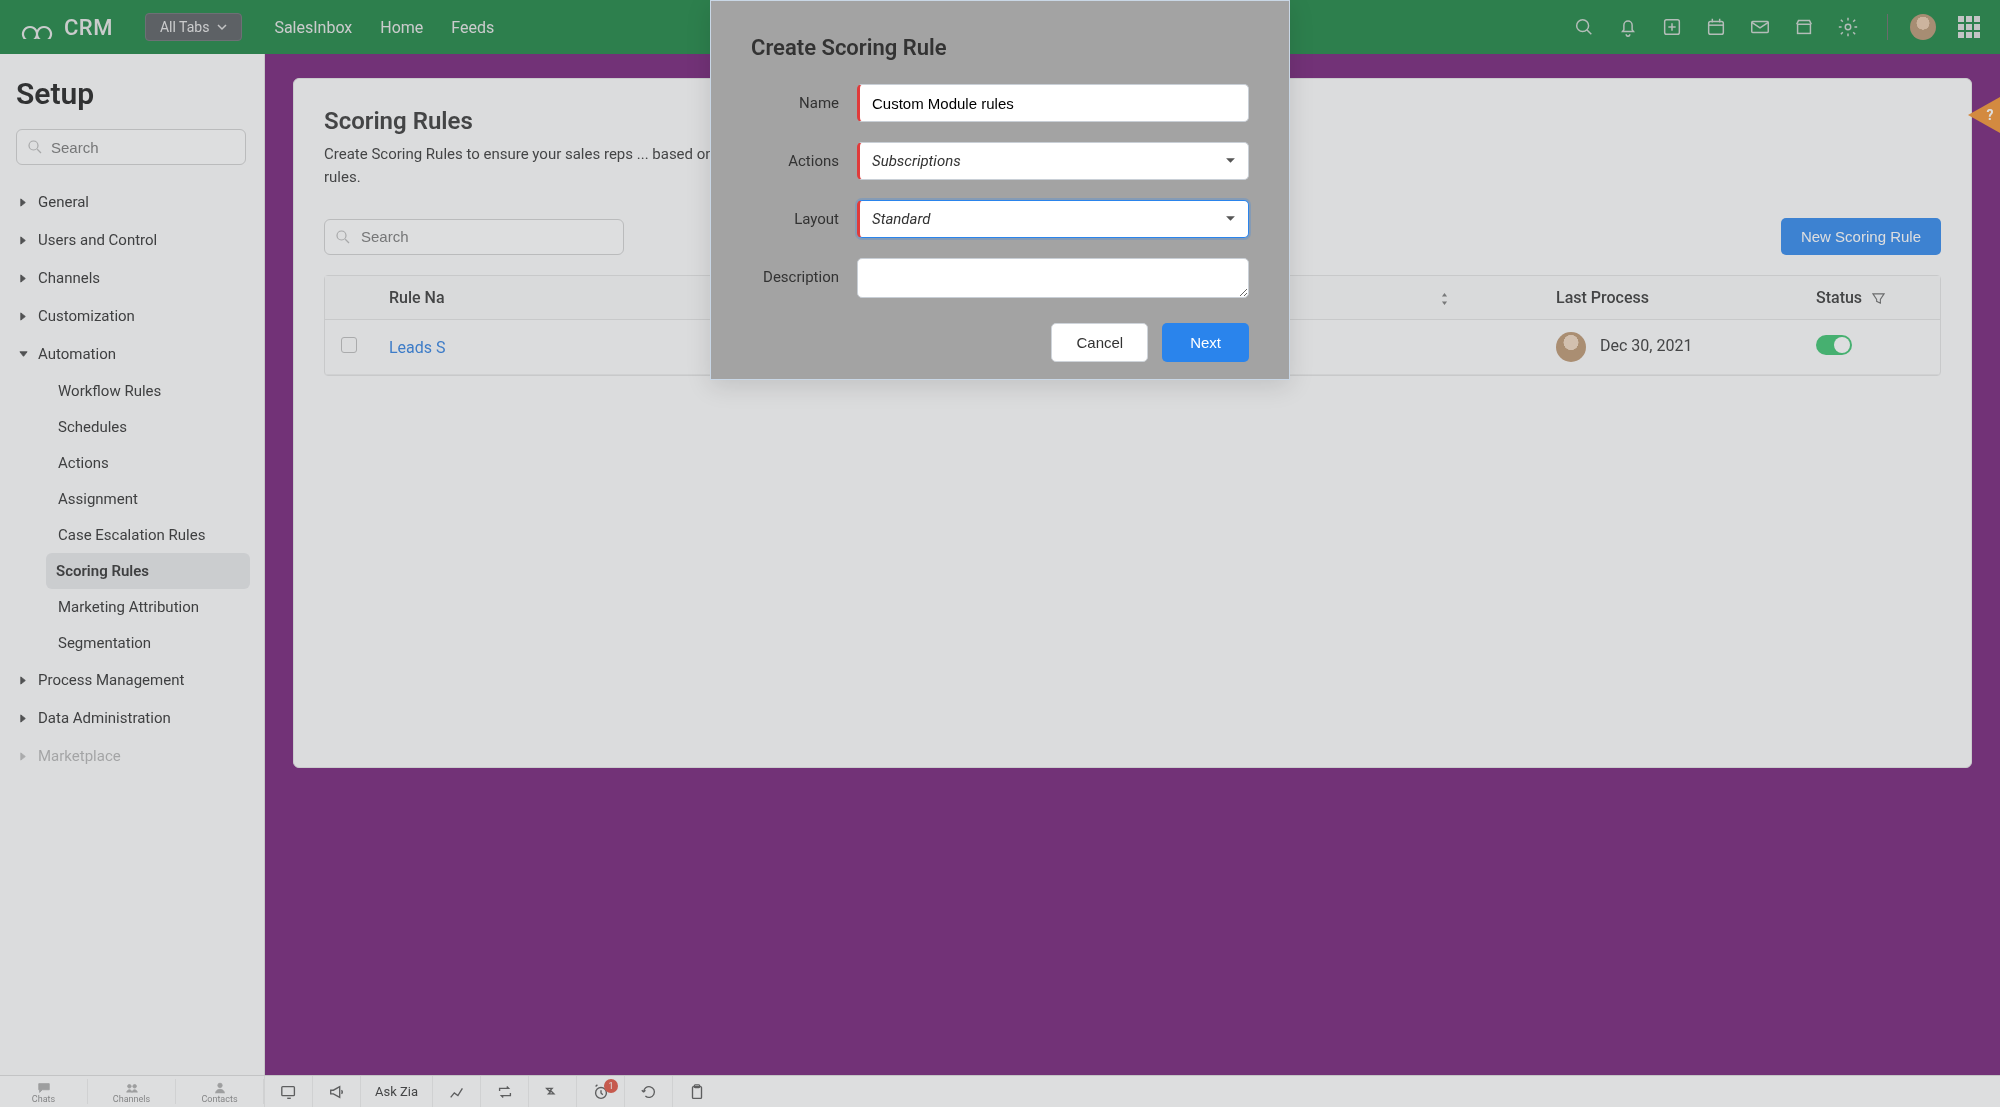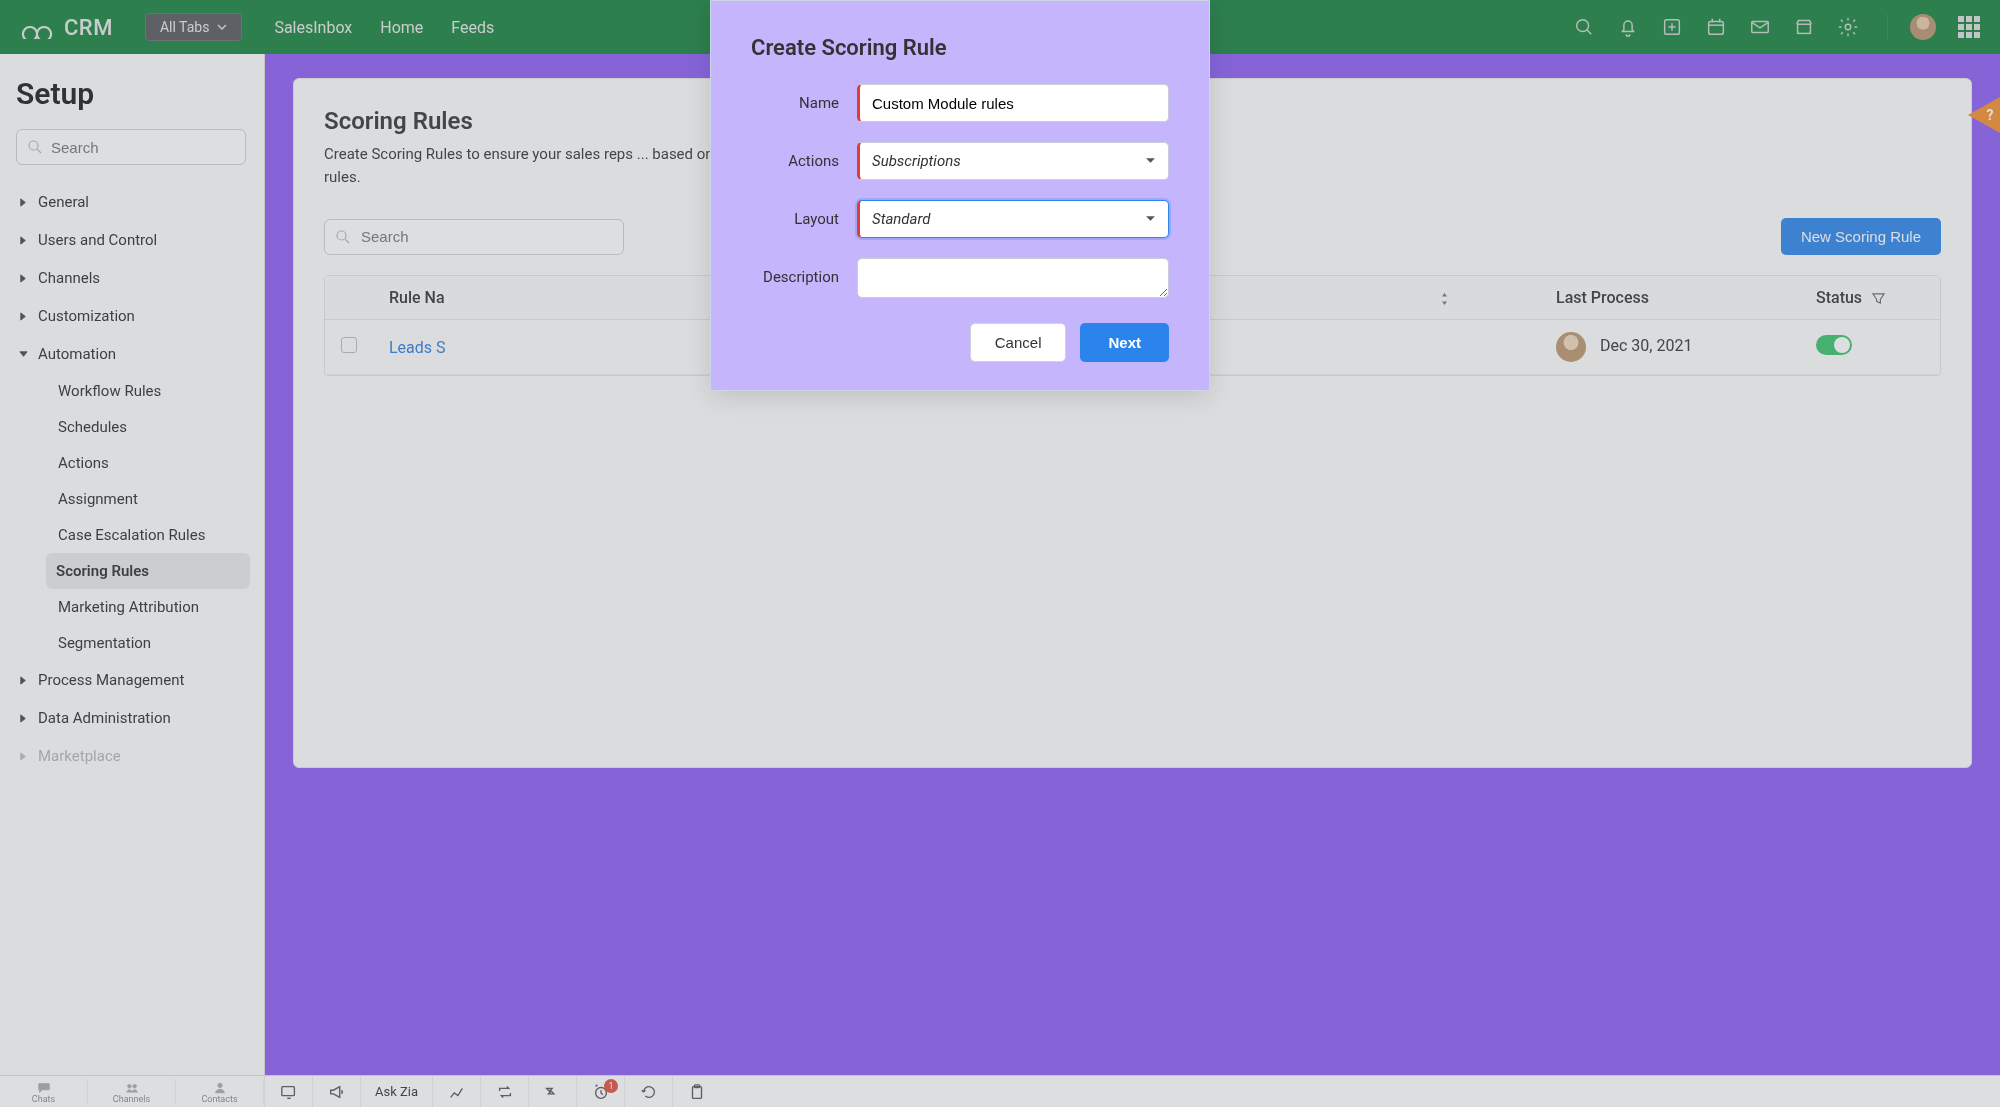--- a/index.html
+++ b/index.html
@@ -45,21 +45,21 @@
     display:flex; align-items:center; gap:22px;
   }
   .top-icons .ti { width:22px; height:22px; display:flex; align-items:center; justify-content:center; opacity:.9; cursor:pointer; }
   .top-icons .ti svg { width:22px; height:22px; stroke:#ddd; fill:none; stroke-width:1.6; }
   .divider { width:1px; height:26px; background:#666; margin-left:6px; }
   .avatar { width:26px; height:26px; border-radius:50%; background:#b7936f; display:inline-block; background-image: radial-gradient(circle at 50% 35%, #e8c7a8 0 30%, #b7936f 31% 100%); }
   .grid-icon { width:22px; height:22px; display:grid; grid-template-columns:repeat(3,6px); grid-template-rows:repeat(3,6px); gap:2px; }
   .grid-icon i { background:#ddd; display:block; }
 
   
-  .body-wrap { position:absolute; top:54px; left:0; right:0; bottom:32px; display:flex; background:#8b5cf6; }
+  .body-wrap { position:absolute; top:54px; left:0; right:0; bottom:32px; display:flex; background:#701a75; }
   .sidebar {
     width: 265px;
     background: #fcfcfc;
     border-right: 1px solid #e1e1e1;
     padding: 22px 10px 10px 16px;
     display:flex; flex-direction:column;
   }
   .setup-title { font-size: 30px; font-weight:600; color:#1a1a1a; margin-bottom:18px; }
   .side-search {
     position:relative;
@@ -175,25 +175,25 @@
 
   
   .overlay {
     position:absolute; inset:0;
     background: rgba(120,124,128,0.25);
     z-index: 50;
   }
   .modal {
     position:absolute;
     top:0; left: calc(50% - 290px);
-    width: 500px;
-    background:#c4b5fd;
+    width: 580px;
+    background:#a3a3a3;
     border:1px solid #c9d7e6;
     z-index:60;
-    padding: 34px 40px 28px;
+    padding: 34px 40px 17px;
     box-shadow: 0 6px 24px rgba(0,0,0,0.12);
   }
   .modal h2 { font-size:22px; font-weight:600; margin-bottom:24px; }
   .form-row {
     display:flex; align-items:flex-start; margin-bottom:20px;
   }
   .form-row label {
     width:106px; text-align:right; padding-right:18px;
     padding-top:10px; color:#333; font-size:15px;
   }
@@ -214,21 +214,21 @@
     width:100%; height:40px; border:1px solid #c9cfd6; border-radius:5px;
     padding:8px 10px; resize:both; font-family:inherit; font-size:15px;
   }
   .modal-actions { display:flex; justify-content:flex-end; gap:14px; margin-top:22px; }
   .btn-secondary {
     background:#fff; border:1px solid #cfd4da; border-radius:5px;
     padding: 10px 24px; font-size:15px; cursor:pointer; color:#333;
   }
   .btn-primary2 {
     background:#2a84ec; color:#fff; border:none; border-radius:5px;
-    padding: 10px 28px; font-size:15px; cursor:pointer;font-weight:bold;
+    padding: 10px 28px; font-size:15px; cursor:pointer;
   }
 
   
   .bottombar {
     position:absolute; left:0; right:0; bottom:0; height:32px;
     background:#fff; border-top:1px solid #ddd;
     display:flex; align-items:center; font-size:12px; color:#666;
   }
   .btab { width:88px; text-align:center; border-right:1px solid #eee; padding-top:2px; cursor:pointer; }
   .btab .bi { display:block; margin:0 auto; width:14px; height:14px; }

